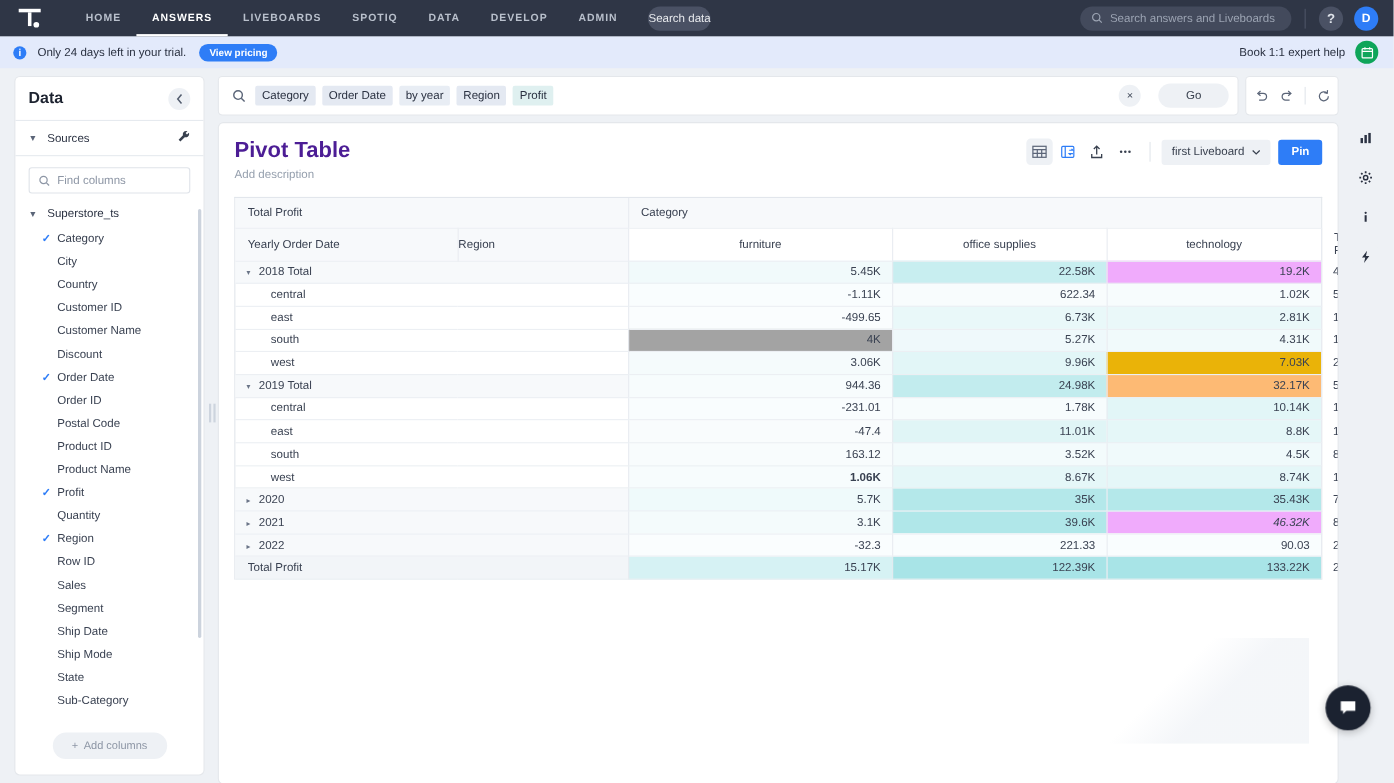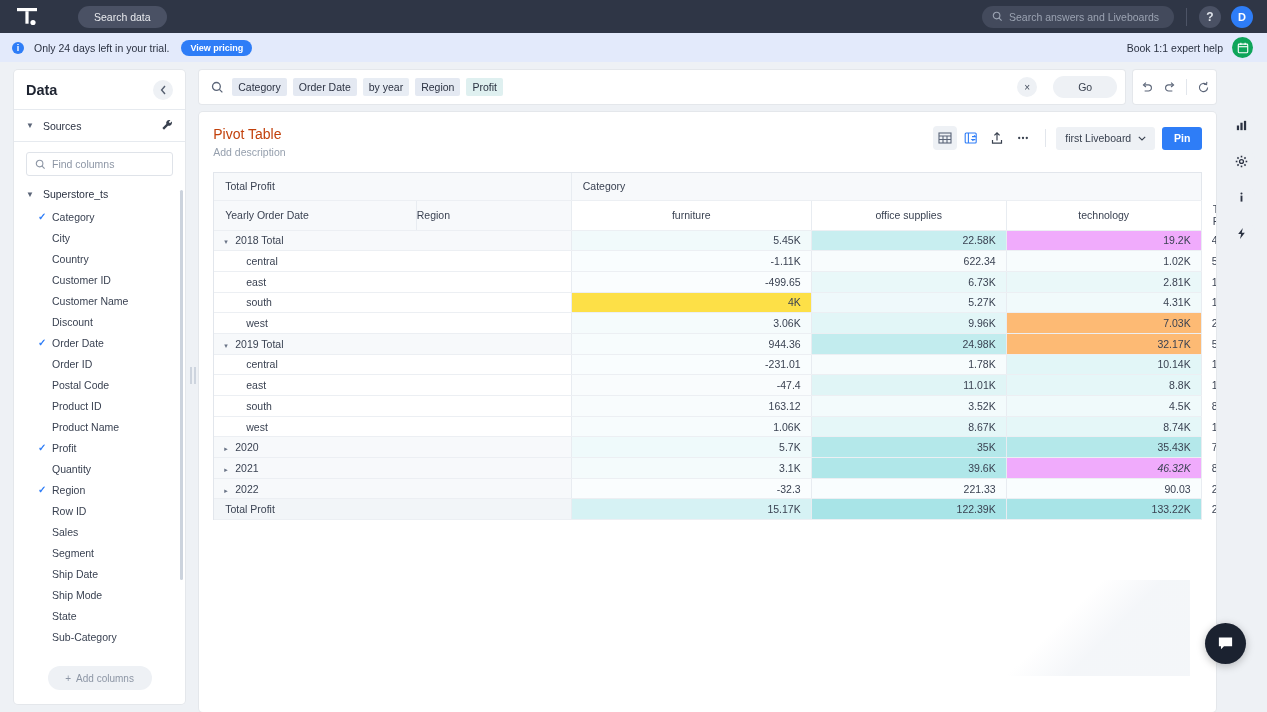--- a/index.html
+++ b/index.html
@@ -21,21 +21,21 @@
   .logo { width: 30px; height: 24px; display: flex; align-items: center; justify-content: center; margin-right: 22px; }
   .navlinks { display: flex; align-items: center; height: 33px; }
   .navlink {
     color: #b9c0cc; font-size: 9.5px; letter-spacing: 0.9px;
     padding: 0 14px; height: 33px; line-height: 33px; cursor: pointer;
     font-weight: 600;
   }
   .navlink.active { color: #fff; border-bottom: 2px solid #fff; }
   .search-data-pill {
     background: #4a5164; color: #e8eaee; font-size: 10.5px;
-    border-radius: 13px; padding: 5px 16px; margin-left: 14px; cursor: pointer;
+    border-radius: 13px; padding: 5px 0; margin-left: 14px; cursor: pointer;
   }
   .nav-right { margin-left: auto; display: flex; align-items: center; gap: 0; }
   .nav-search {
     background: #434a5c; border-radius: 13px; height: 22px; width: 192px;
     display: flex; align-items: center; padding: 0 10px; gap: 6px; cursor: text;
   }
   .nav-search span { color: #9ba3b2; font-size: 10.5px; }
   .nav-divider { width: 1px; height: 18px; background: #4d5466; margin: 0 12px; }
   .help-btn {
     width: 22px; height: 22px; border-radius: 50%; background: #4a5164;
@@ -168,21 +168,21 @@
     justify-content: center; color: #5b6578; font-size: 12px; cursor: pointer;
   }
   .hist-sep { width: 1px; height: 16px; background: #e2e6ec; margin: 0 3px; }
 
   .vizcard {
     margin-top: 8px; background: #fff; border-radius: 4px; flex: 1;
     box-shadow: 0 0 0 1px rgba(0,0,0,0.04);
     display: flex; flex-direction: column; overflow: hidden;
   }
   .viz-head { padding: 14px 14px 0 14px; display: flex; align-items: flex-start; }
-  .viz-title { font-size: 14px; font-weight: normal; color: #c2410c; }
+  .viz-title { font-size: 20px; font-weight: bold; color: #4c1d95; }
   .viz-desc { font-size: 10.5px; color: #96a0ae; margin-top: 4px; cursor: pointer; }
   .viz-actions { margin-left: auto; display: flex; align-items: center; gap: 2px; }
   .act-ic {
     width: 24px; height: 24px; border-radius: 4px; display: flex;
     align-items: center; justify-content: center; color: #39414f;
     font-size: 13px; cursor: pointer;
   }
   .act-ic.sel { background: #eef1f5; }
   .act-ic.blue { color: #2e7df7; }
   .act-sep { width: 1px; height: 18px; background: #e2e6ec; margin: 0 8px; }
@@ -244,20 +244,29 @@
 <body>
 
 <div class="topnav">
   <div class="logo">
     <svg width="22" height="20" viewBox="0 0 22 20">
       <rect x="1" y="1" width="20" height="3.2" fill="#fff"></rect>
       <rect x="9.4" y="4.2" width="3.2" height="12.5" fill="#fff"></rect>
       <circle cx="17" cy="15.5" r="2.6" fill="#fff"></circle>
     </svg>
   </div>
+  <div class="navlinks" id="navlinks">
+      <div class="navlink">HOME</div>
+      <div class="navlink active">ANSWERS</div>
+      <div class="navlink">LIVEBOARDS</div>
+      <div class="navlink">SPOTIQ</div>
+      <div class="navlink">DATA</div>
+      <div class="navlink">DEVELOP</div>
+      <div class="navlink">ADMIN</div>
+    </div>
   <div class="search-data-pill">Search data</div>
 
   <div class="nav-right">
     <div class="nav-search">
       <svg width="11" height="11" viewBox="0 0 12 12">
         <circle cx="5" cy="5" r="3.6" fill="none" stroke="#9ba3b2" stroke-width="1.2"></circle>
         <line x1="7.7" y1="7.7" x2="10.5" y2="10.5" stroke="#9ba3b2" stroke-width="1.2"></line>
       </svg>
       <span>Search answers and Liveboards</span>
     </div>
@@ -528,30 +537,30 @@
                 </tr>
                 <tr>
                   <td colspan="2" class="rowlbl"><span class="child">east</span></td>
                   <td class="num" style="background: rgb(250, 253, 254);">-499.65</td>
                   <td class="num" style="background: rgb(233, 248, 249);">6.73K</td>
                   <td class="num" style="background: rgb(234, 248, 249);">2.81K</td>
                   <td class="num totcol" style="background: rgb(229, 246, 248);">13.07K</td>
                 </tr>
                 <tr>
                   <td colspan="2" class="rowlbl"><span class="child">south</span></td>
-                  <td class="num" style="background: #fde047;">4K</td>
+                  <td class="num" style="background: #a3a3a3;">4K</td>
                   <td class="num" style="background: rgb(239, 249, 251);">5.27K</td>
                   <td class="num" style="background: rgb(241, 250, 251);">4.31K</td>
                   <td class="num totcol" style="background: rgb(228, 246, 248);">13.58K</td>
                 </tr>
                 <tr>
                   <td colspan="2" class="rowlbl"><span class="child">west</span></td>
                   <td class="num" style="background: rgb(245, 251, 252);">3.06K</td>
                   <td class="num" style="background: rgb(226, 246, 247);">9.96K</td>
-                  <td class="num" style="background: #fdba74;">7.03K</td>
+                  <td class="num" style="background: #eab308;">7.03K</td>
                   <td class="num totcol" style="background: rgb(216, 243, 244);">20.06K</td>
                 </tr>
                 <tr>
                   <td colspan="2" class="rowlbl grp"><span class="tri">▾</span><span>2019 Total</span></td>
                   <td class="num" style="background: rgb(247, 252, 253);">944.36</td>
                   <td class="num" style="background: rgb(194, 236, 238);">24.98K</td>
                   <td class="num" style="background: #fdba74;">32.17K</td>
                   <td class="num totcol" style="background: rgb(185, 233, 236);">58.1K</td>
                 </tr>
                 <tr>
@@ -570,21 +579,21 @@
                 </tr>
                 <tr>
                   <td colspan="2" class="rowlbl"><span class="child">south</span></td>
                   <td class="num" style="background: rgb(248, 252, 253);">163.12</td>
                   <td class="num" style="background: rgb(243, 251, 252);">3.52K</td>
                   <td class="num" style="background: rgb(240, 250, 251);">4.5K</td>
                   <td class="num totcol" style="background: rgb(238, 249, 250);">8.18K</td>
                 </tr>
                 <tr>
                   <td colspan="2" class="rowlbl"><span class="child">west</span></td>
-                  <td class="num" style="background: rgb(247, 252, 253);">1.06K</td>
+                  <td class="num" style="background: rgb(247, 252, 253); font-weight: bold;">1.06K</td>
                   <td class="num" style="background: rgb(229, 247, 248);">8.67K</td>
                   <td class="num" style="background: rgb(229, 247, 248);">8.74K</td>
                   <td class="num totcol" style="background: rgb(219, 244, 245);">18.47K</td>
                 </tr>
                 <tr>
                   <td colspan="2" class="rowlbl grp"><span class="tri">▸</span><span>2020</span></td>
                   <td class="num" style="background: rgb(239, 250, 251);">5.7K</td>
                   <td class="num" style="background: rgb(180, 232, 234);">35K</td>
                   <td class="num" style="background: rgb(180, 232, 234);">35.43K</td>
                   <td class="num totcol" style="background: rgb(177, 231, 234);">76.13K</td>

